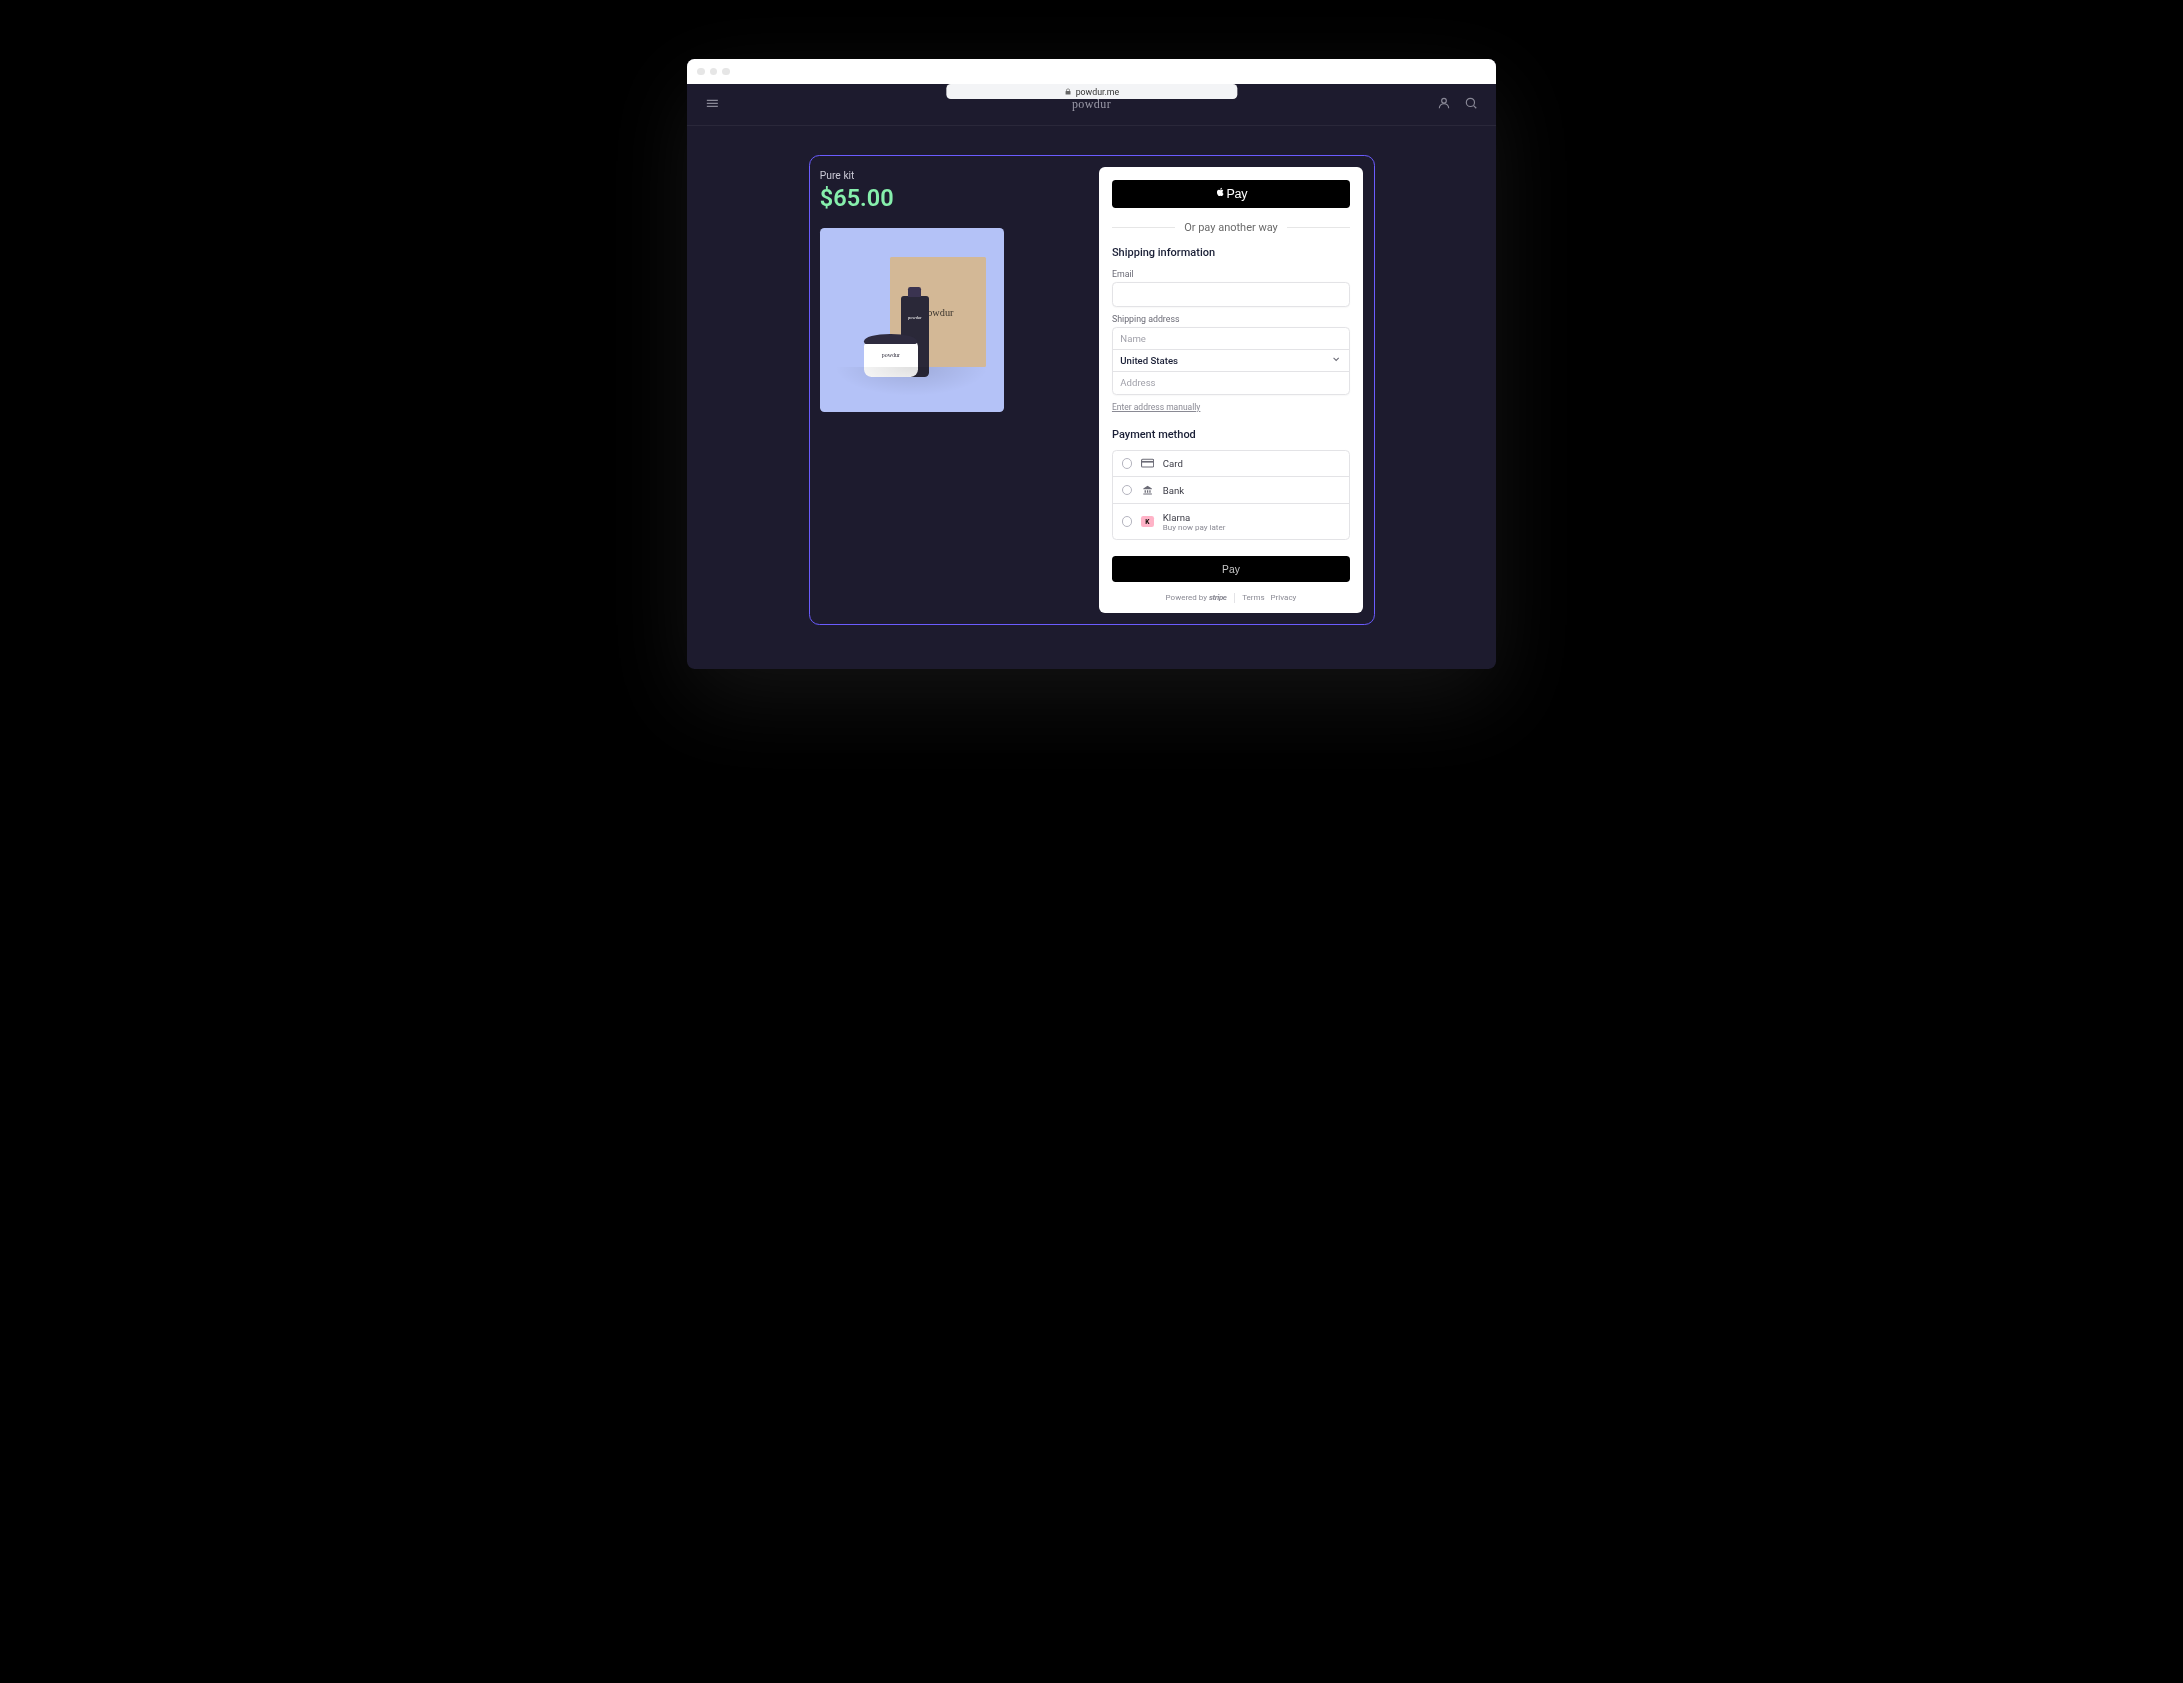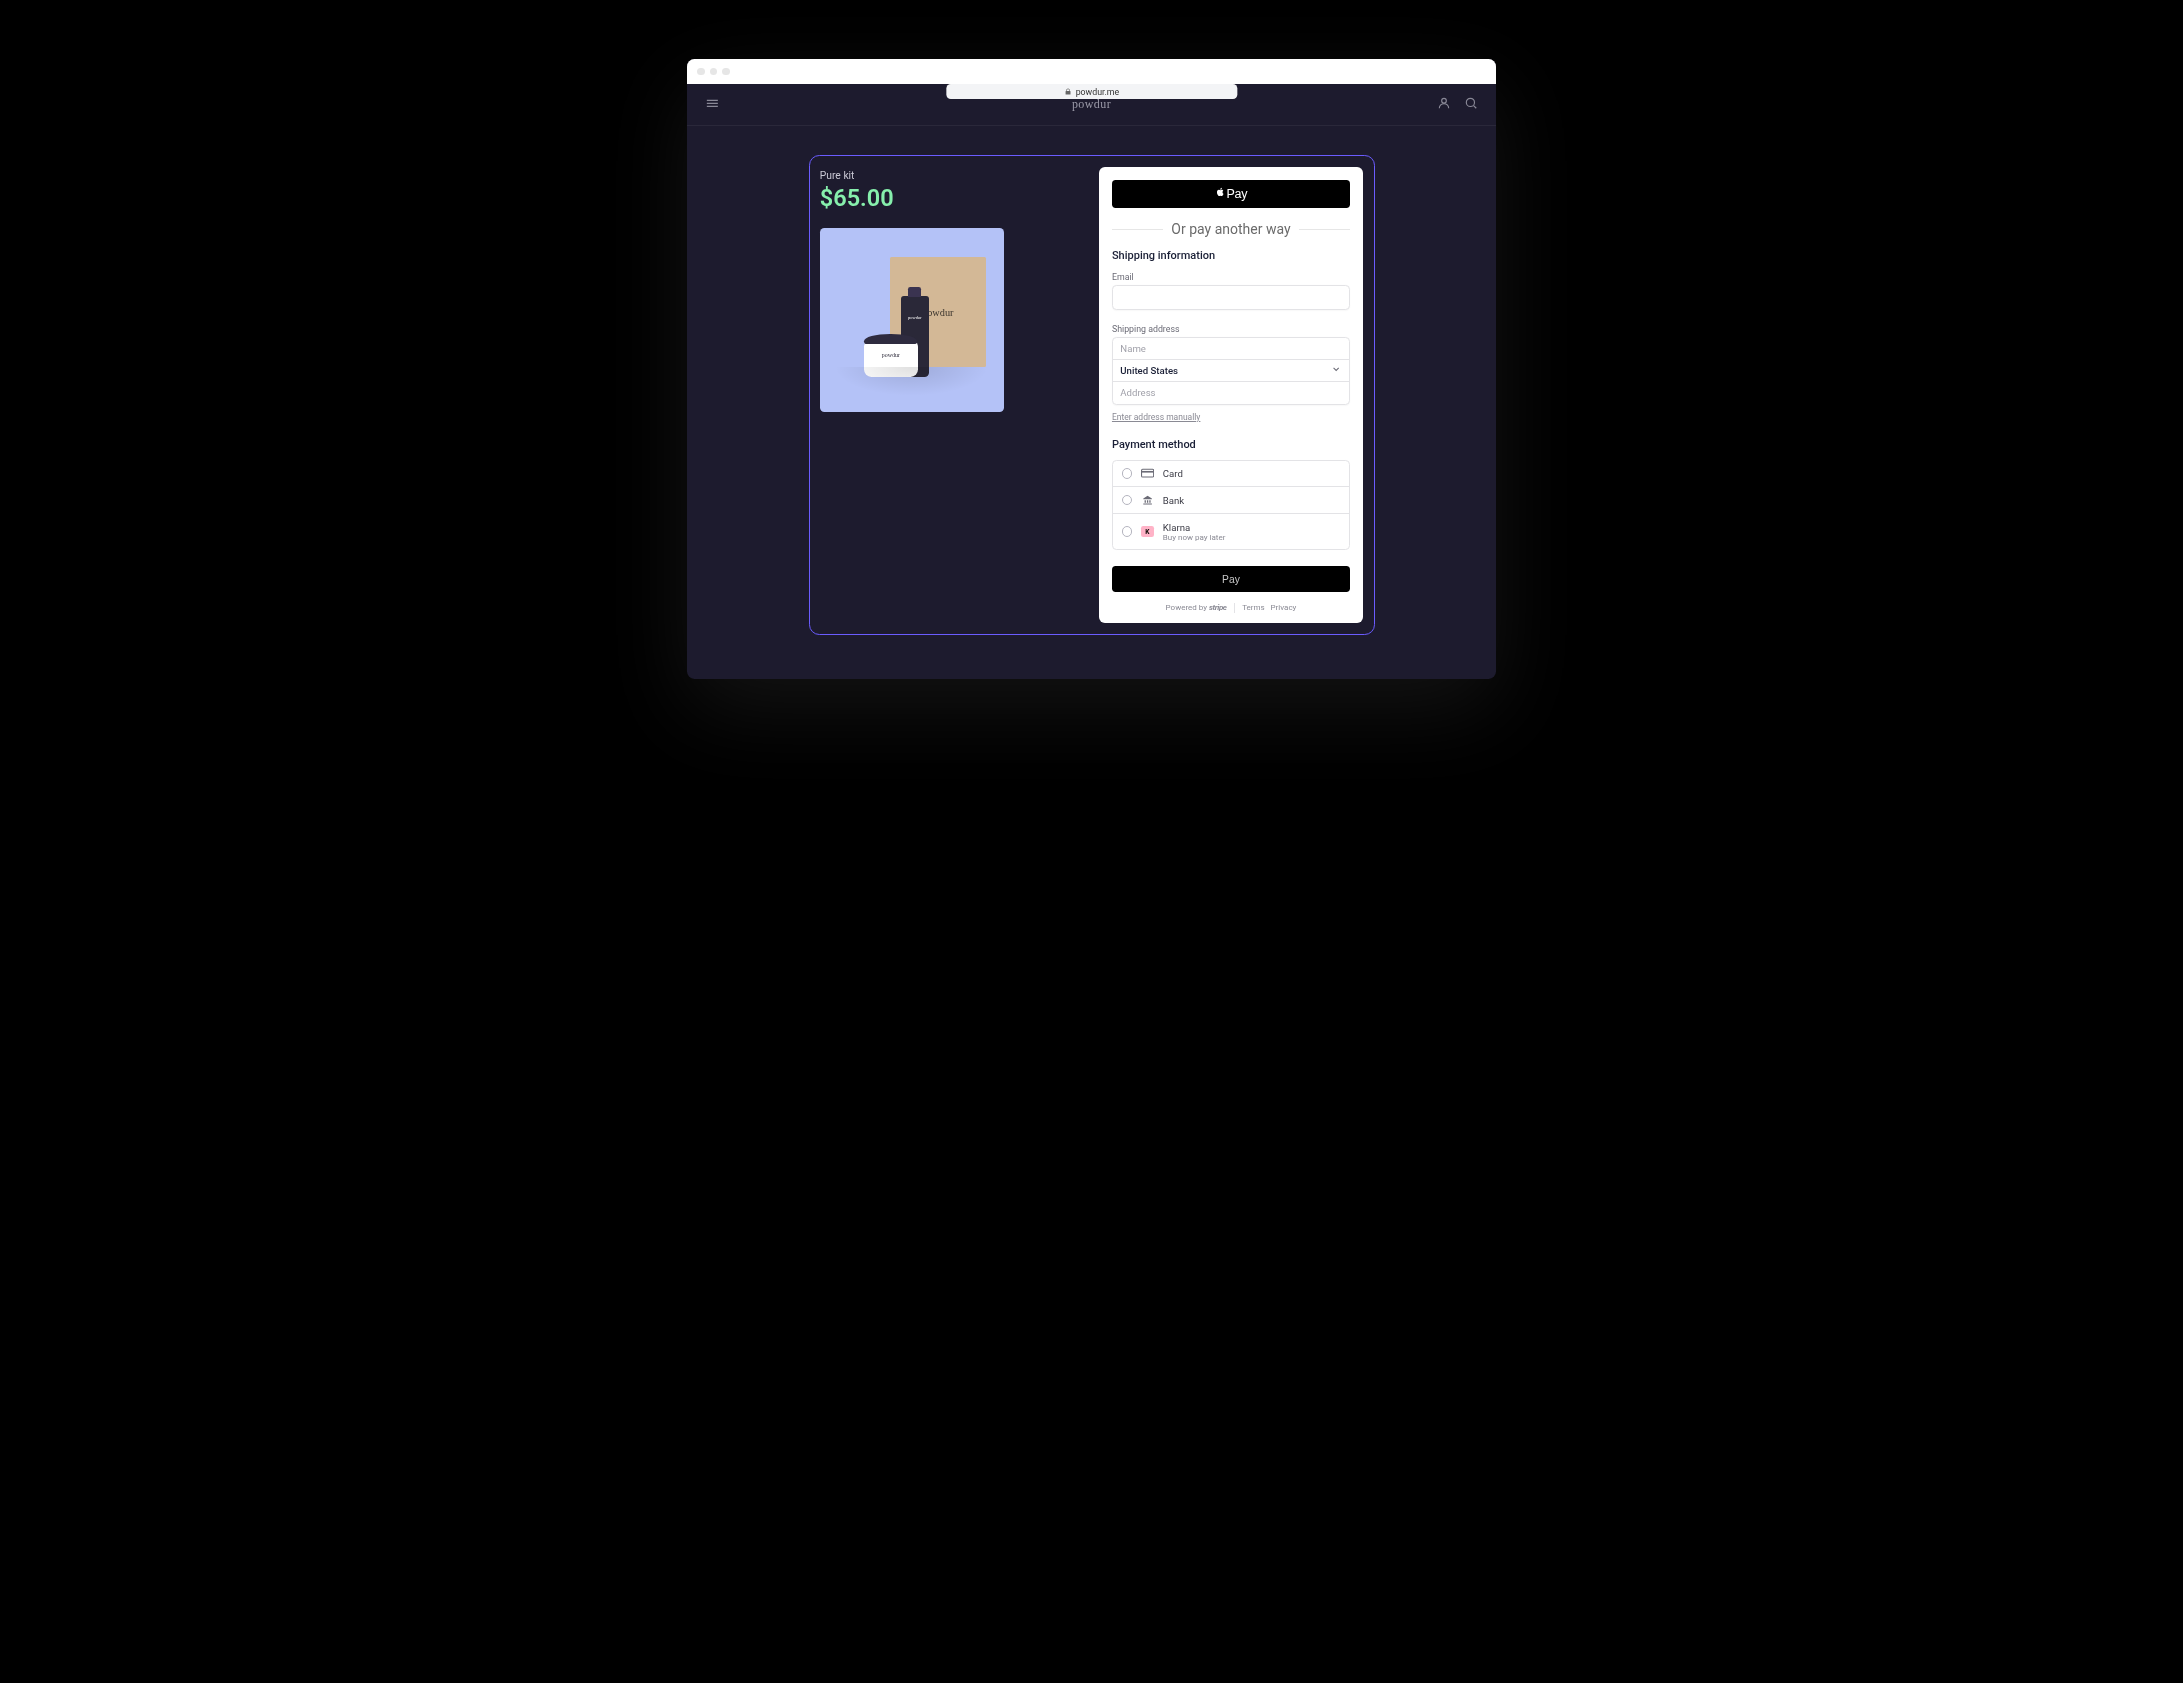--- a/index.html
+++ b/index.html
@@ -267,21 +267,21 @@
       margin: 13.2px 0 11.8px;
     }
 
     .divider-line {
       flex: 1;
       height: 0.7px;
       background: #e6e6e6;
     }
 
     .divider-text {
-      font-size: 14px;
+      font-size: 11px;
       color: #6b6b6b;
     }
 
     .section-title {
       font-size: 11px;
       font-weight: 550;
       color: #1a1f36;
       margin-bottom: 10.3px;
     }
 
@@ -296,21 +296,21 @@
       height: 25px;
       border: 0.7px solid #e3e3e6;
       border-radius: 4.4px;
       padding: 0 7.4px;
       font-size: 9.6px;
       color: #333;
       box-shadow: 0 0.7px 1.5px rgba(0,0,0,0.03);
     }
     .text-input::placeholder { color: #a1a1aa; }
 
-    .field-group { margin-bottom: 14px; }
+    .field-group { margin-bottom: 7px; }
 
     .stacked-group {
       border: 0.7px solid #e3e3e6;
       border-radius: 4.4px;
       overflow: hidden;
       box-shadow: 0 0.7px 1.5px rgba(0,0,0,0.03);
     }
 
     .stacked-item {
       height: 22px;

